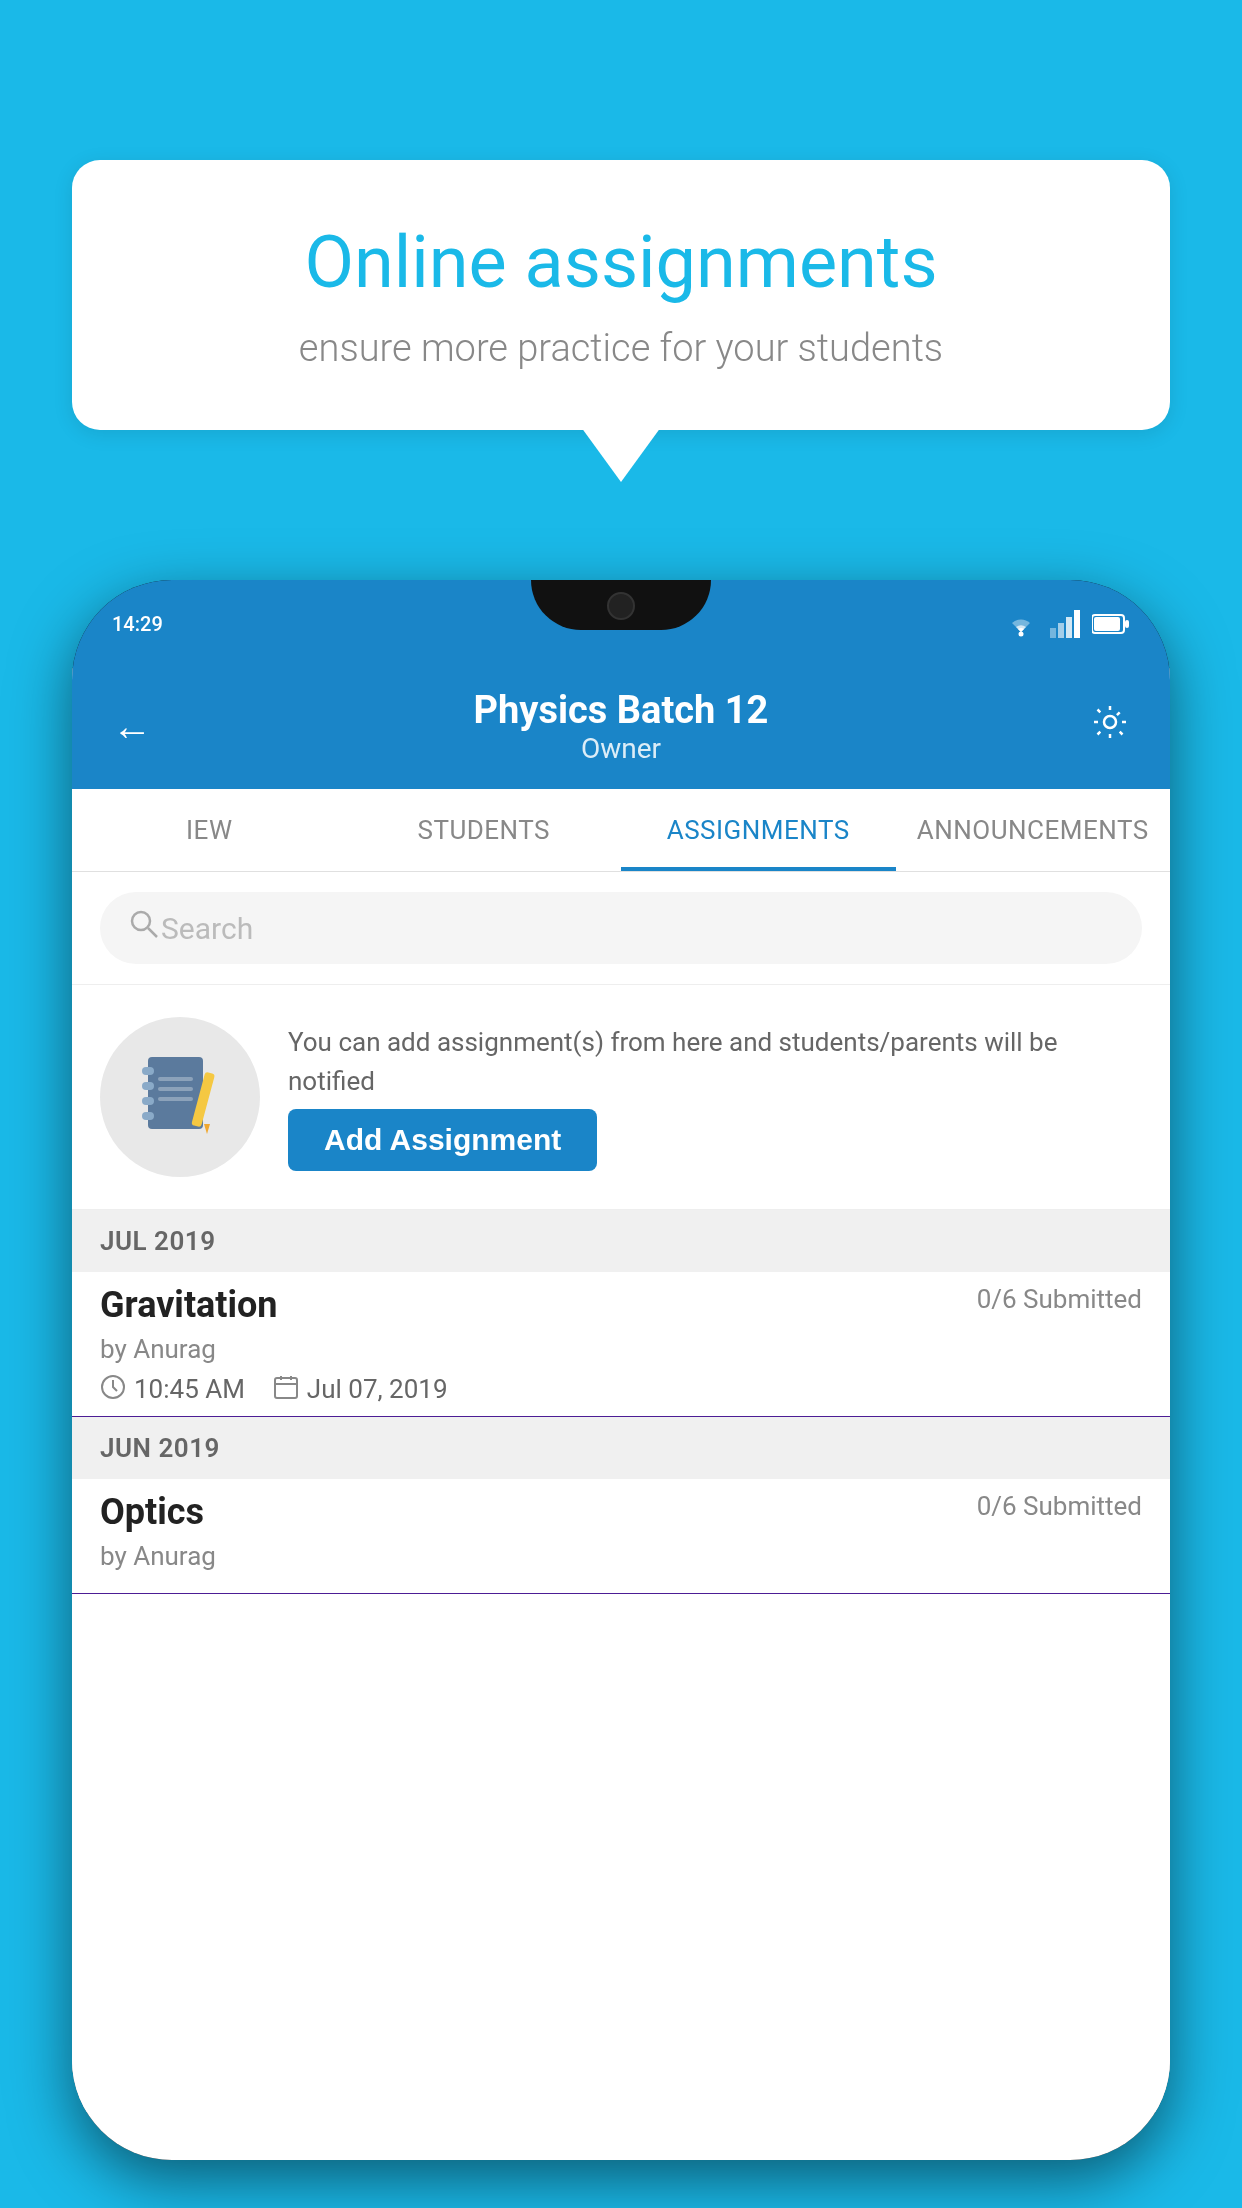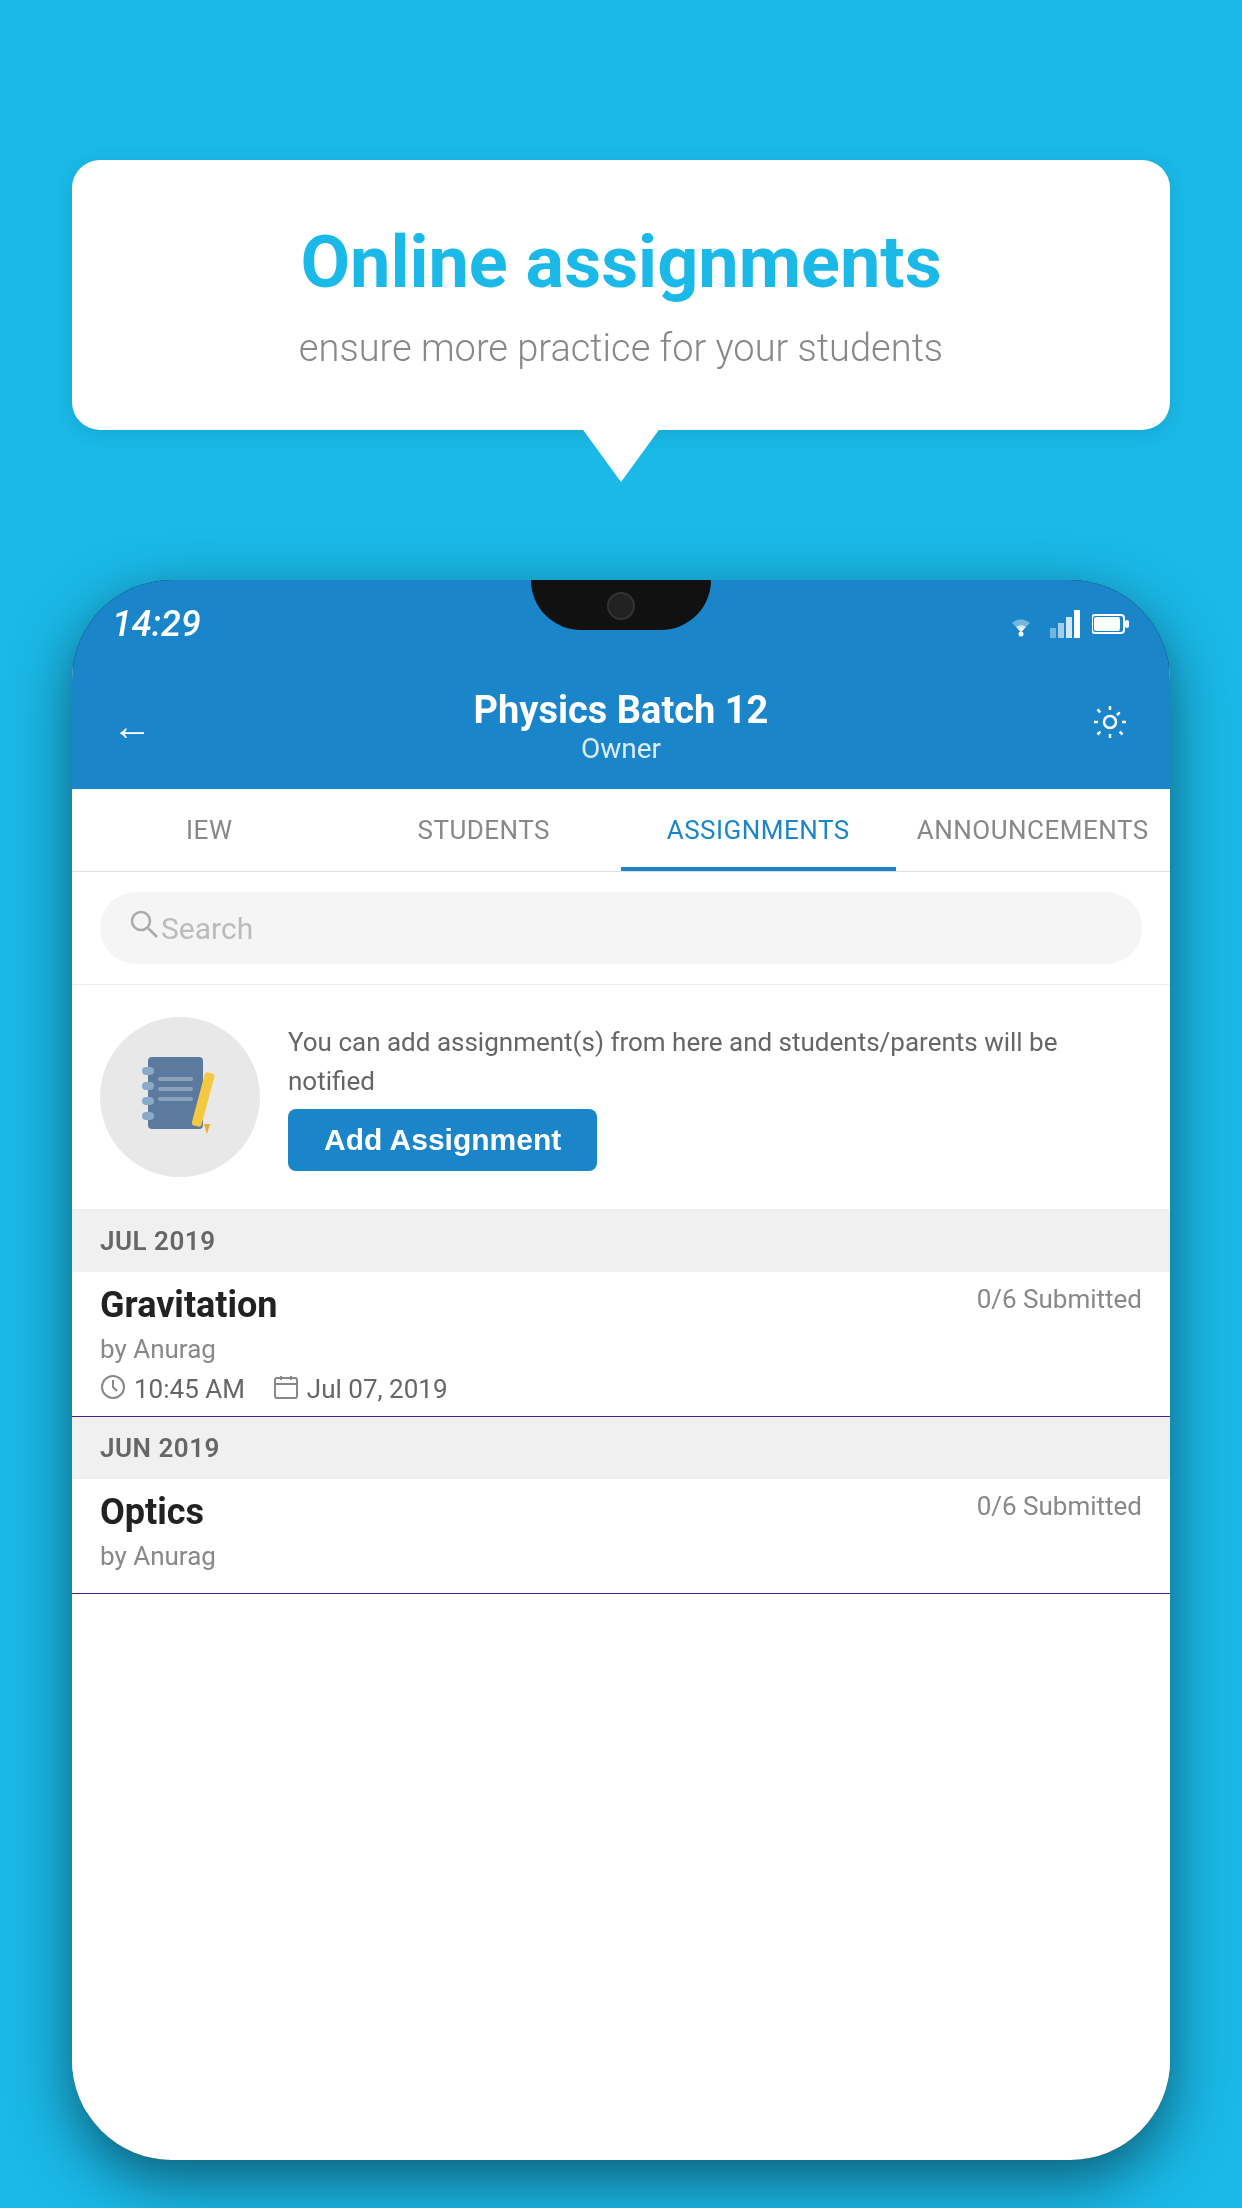--- a/index.html
+++ b/index.html
@@ -36,21 +36,21 @@
       transform: translateX(-50%);
       width: 0;
       height: 0;
       border-left: 40px solid transparent;
       border-right: 40px solid transparent;
       border-top: 55px solid white;
     }
     .speech-bubble-title {
       color: #1ab9e8;
       font-size: 72px;
-      font-weight: 700;
+      font-weight: 400;
       margin-bottom: 20px;
       line-height: 1.2;
     }
     .speech-bubble-subtitle {
       color: #888;
       font-size: 38px;
       font-weight: 300;
     }
 
     
@@ -72,23 +72,22 @@
       height: 88px;
       background: #1a85c8;
       display: flex;
       align-items: center;
       justify-content: space-between;
       padding: 0 40px;
       position: relative;
     }
     .status-time {
       color: white;
-      font-size: 36px;
+      font-size: 20px;
       font-weight: 500;
-      font-style: italic;
     }
     .status-icons {
       display: flex;
       align-items: center;
       gap: 12px;
     }
     .notch {
       position: absolute;
       top: 0;
       left: 50%;

